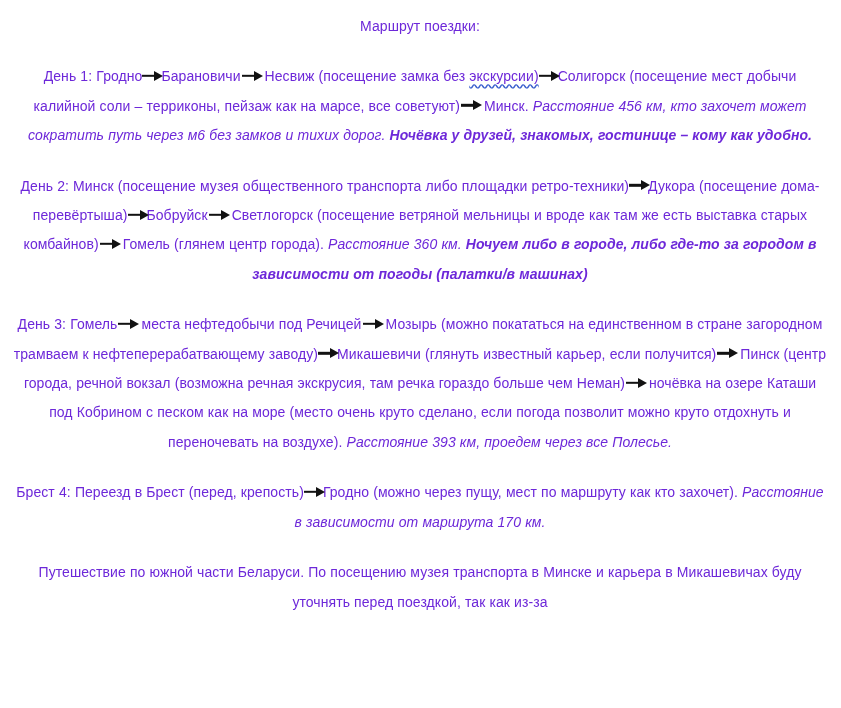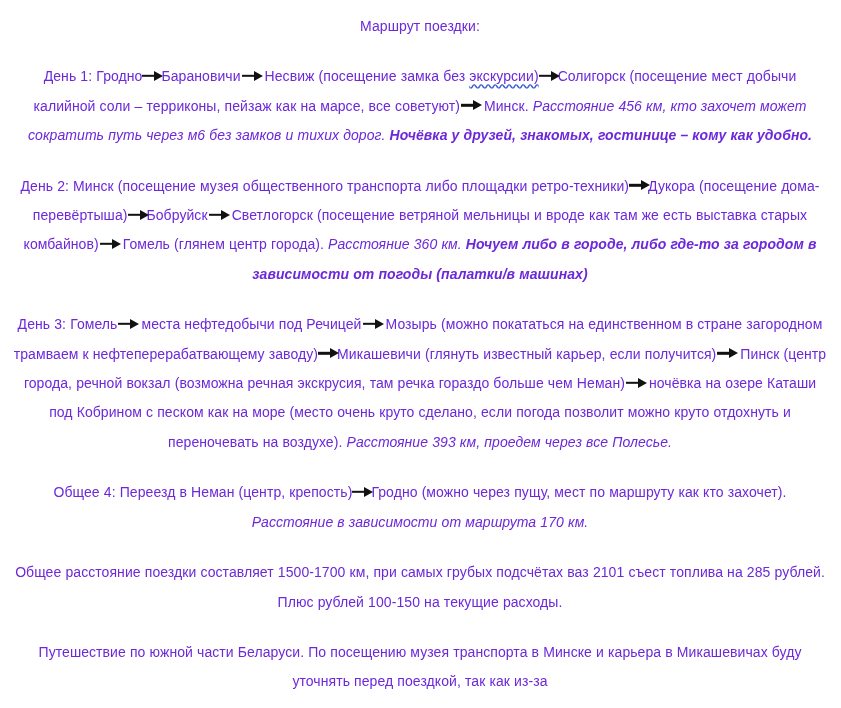--- a/index.html
+++ b/index.html
@@ -92,21 +92,18 @@
   <p class="para spacer-after">
     <span>Маршрут поездки:</span>
   </p>
 
   <p class="para spacer-after"><span>День 1: </span><span>Гродно</span><span class="arrow tight"></span><span>Барановичи</span><span class="arrow"></span><span>Несвиж (посещение замка без </span><span class="wavy-blue">экскурсии)</span><span class="arrow tight"></span><span>Солигорск (посещение мест добычи калийной соли – терриконы, пейзаж как на марсе, все советуют)</span><span class="arrow"></span><span>Минск. </span><span class="it"> Расстояние 456 км, кто захочет может сократить путь через м6 без замков и тихих дорог. </span><span class="bdit">Ночёвка у друзей, знакомых, гостинице – кому как удобно.</span></p>
 
   <p class="para spacer-after"><span>День 2: </span><span>Минск (посещение музея общественного транспорта либо площадки ретро-техники)</span><span class="arrow tight"></span><span>Дукора (посещение дома-перевёртыша)</span><span class="arrow tight"></span><span>Бобруйск</span><span class="arrow"></span><span>Светлогорск (посещение ветряной мельницы и вроде как там же есть выставка старых комбайнов)</span><span class="arrow"></span><span>Гомель (глянем центр города). </span><span class="it">Расстояние 360 км. </span><span class="bdit">Ночуем либо в городе, либо где-то за городом в зависимости от погоды (палатки/в машинах)</span></p>
 
   <p class="para spacer-after"><span>День 3: </span><span>Гомель</span><span class="arrow"></span><span>места нефтедобычи под Речицей</span><span class="arrow"></span><span>Мозырь (можно покататься на единственном в стране загородном трамваем к нефтеперерабатвающему заводу)</span><span class="arrow tight"></span><span>Микашевичи (глянуть известный карьер, если получится)</span><span class="arrow"></span><span>Пинск (центр города, речной вокзал (возможна речная экскрусия, там речка гораздо больше чем Неман)</span><span class="arrow"></span><span class="bd">ночёвка на озере Каташи под Кобрином с песком как на море</span><span> (место очень круто сделано, если погода позволит можно круто отдохнуть и переночевать на воздухе). </span><span class="it">Расстояние 393 км, проедем через все Полесье.</span></p>
 
-  <p class="para spacer-after"><span>Общее 4: </span><span>Переезд в Неман (центр, крепость)</span><span class="arrow tight"></span><span>Гродно (можно через пущу, мест по маршруту как кто захочет).  </span><span class="it">Расстояние в зависимости от маршрута 170 км.</span></p>
+  <p class="para spacer-after"><span>Брест 4: </span><span>Переезд в Брест (перед, крепость)</span><span class="arrow tight"></span><span>Гродно (можно через пущу, мест по маршруту как кто захочет).  </span><span class="it">Расстояние в зависимости от маршрута 170 км.</span></p>
 
-  <p class="para spacer-after">
-    <span>Общее расстояние поездки составляет 1500-1700 км, при самых грубых подсчётах ваз 2101 съест топлива на 285 рублей. Плюс рублей 100-150 на текущие расходы.</span>
-  </p>
 
   <p class="para"><span>Путешествие по южной части Беларуси. По посещению музея транспорта в Минске и карьера в Микашевичах буду уточнять перед поездкой, так как из-за </span></p>
 
 </div>
 
 </body></html>

